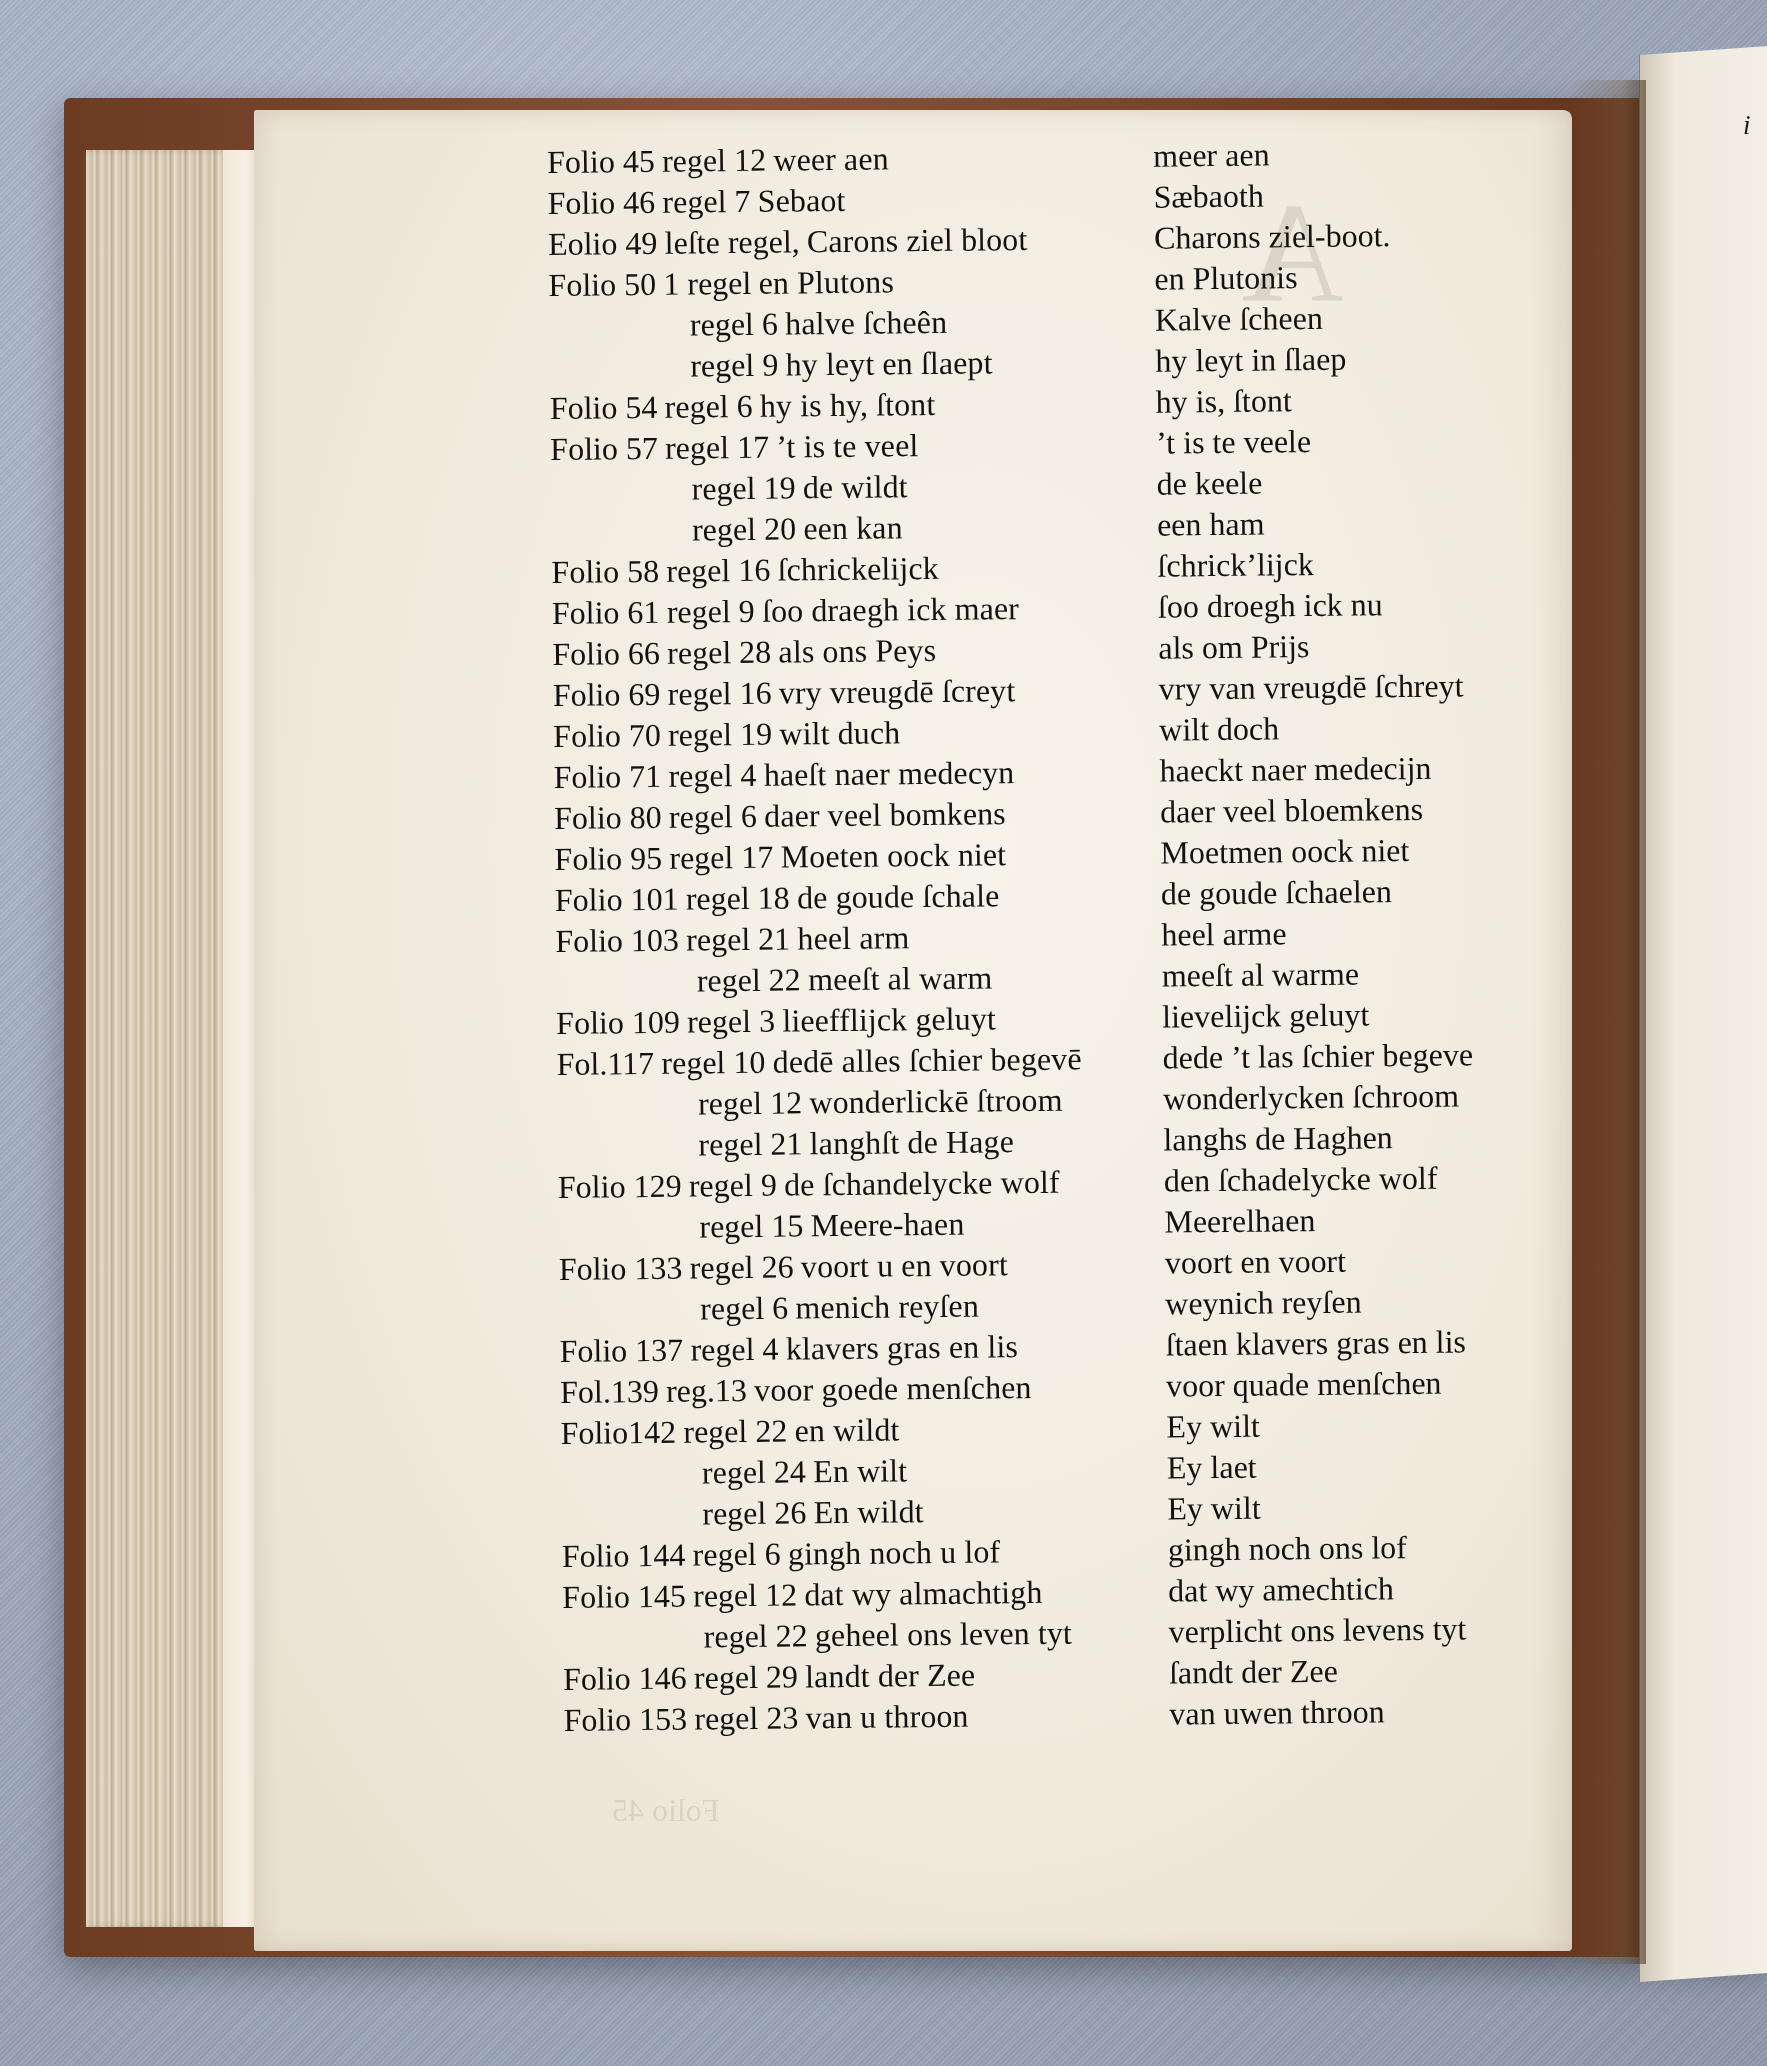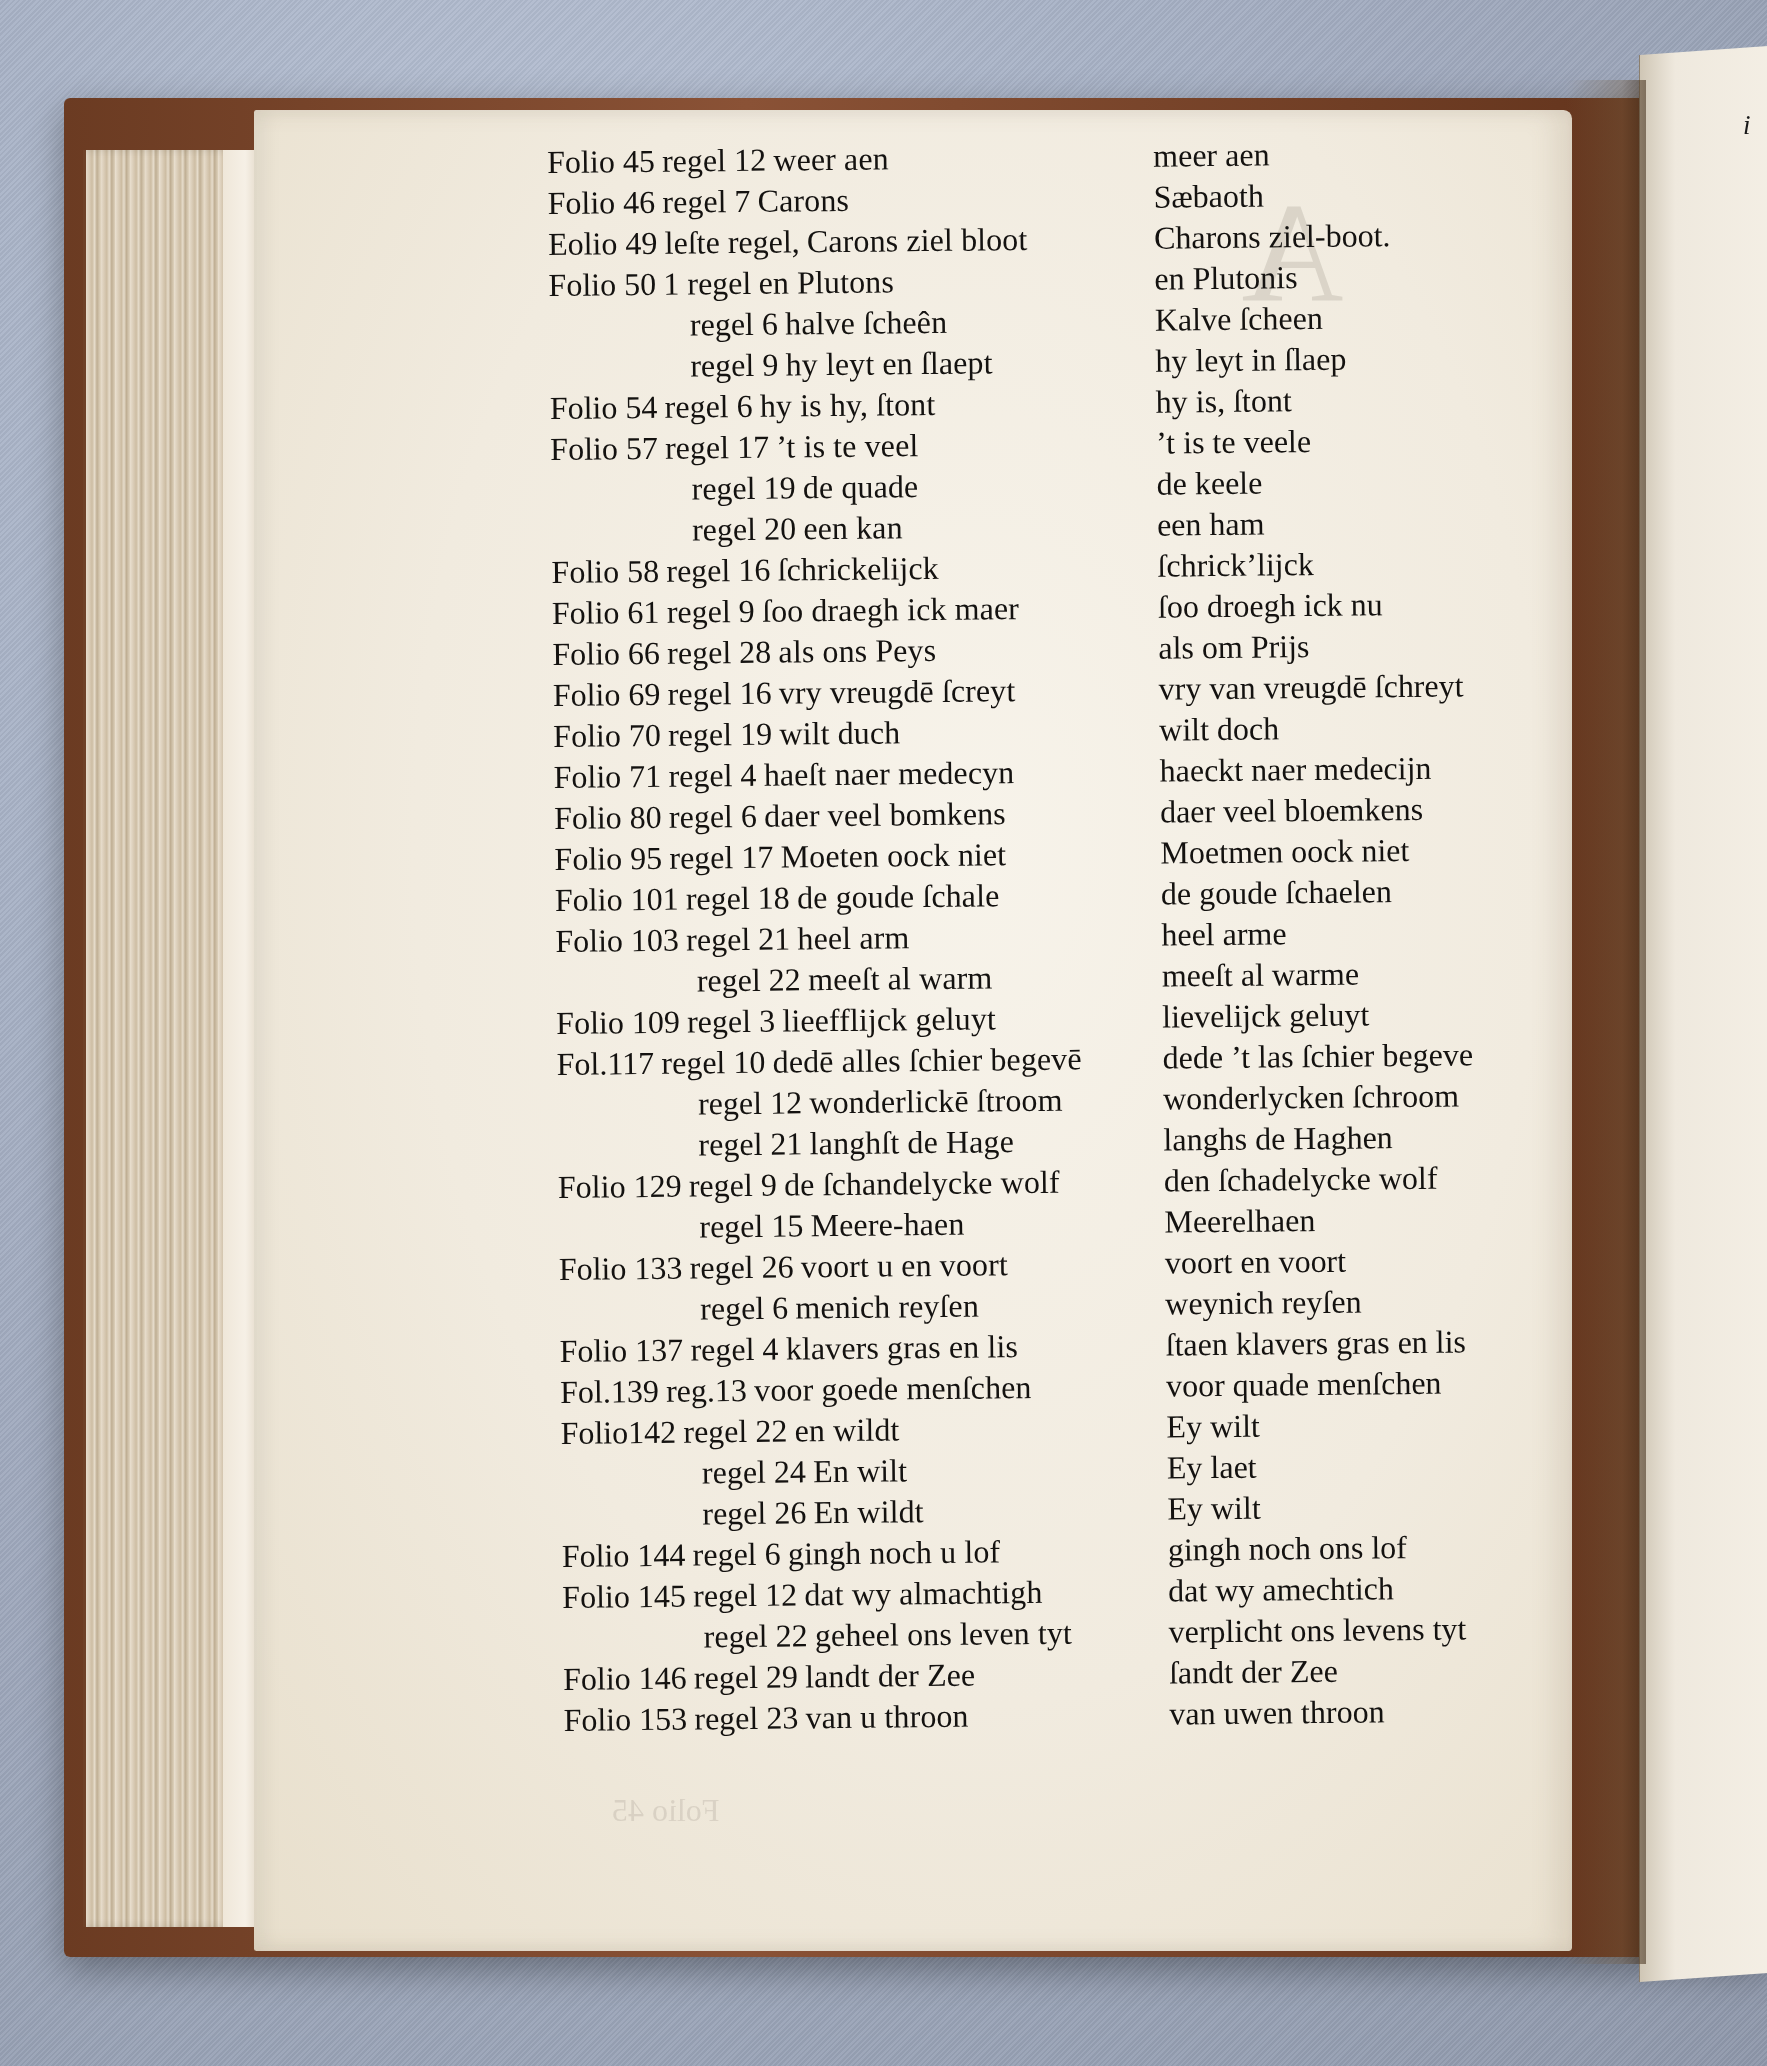--- a/index.html
+++ b/index.html
@@ -159,21 +159,21 @@
 
 <span class="ghost ghost-a">A</span>
 <span class="ghost ghost-foot">Folio 45</span>
 
 <div class="errata" id="errata">
     <div class="row">
       <span class="wrong"><span class="folio">Folio 45</span><span class="regel">regel 12</span><span class="err-text">weer aen</span></span>
       <span class="right">meer aen</span>
     </div>
     <div class="row">
-      <span class="wrong"><span class="folio">Folio 46</span><span class="regel">regel 7</span><span class="err-text">Carons</span></span>
+      <span class="wrong"><span class="folio">Folio 46</span><span class="regel">regel 7</span><span class="err-text">Sebaot</span></span>
       <span class="right">Sæbaoth</span>
     </div>
     <div class="row">
       <span class="wrong"><span class="folio">Eolio 49</span><span class="regel">leſte regel,</span><span class="err-text">Carons ziel bloot</span></span>
       <span class="right">Charons ziel-boot.</span>
     </div>
     <div class="row">
       <span class="wrong"><span class="folio">Folio 50</span><span class="regel">1 regel</span><span class="err-text">en Plutons</span></span>
       <span class="right">en Plutonis</span>
     </div>
@@ -187,21 +187,21 @@
     </div>
     <div class="row">
       <span class="wrong"><span class="folio">Folio 54</span><span class="regel">regel 6</span><span class="err-text">hy is hy, ſtont</span></span>
       <span class="right">hy is, ſtont</span>
     </div>
     <div class="row">
       <span class="wrong"><span class="folio">Folio 57</span><span class="regel">regel 17</span><span class="err-text">’t is te veel</span></span>
       <span class="right">’t is te veele</span>
     </div>
     <div class="row">
-      <span class="wrong indent"><span class="regel">regel 19</span><span class="err-text">de quade</span></span>
+      <span class="wrong indent"><span class="regel">regel 19</span><span class="err-text">de wildt</span></span>
       <span class="right">de keele</span>
     </div>
     <div class="row">
       <span class="wrong indent"><span class="regel">regel 20</span><span class="err-text">een kan</span></span>
       <span class="right">een ham</span>
     </div>
     <div class="row">
       <span class="wrong"><span class="folio">Folio 58</span><span class="regel">regel 16</span><span class="err-text">ſchrickelijck</span></span>
       <span class="right">ſchrick’lijck</span>
     </div>

